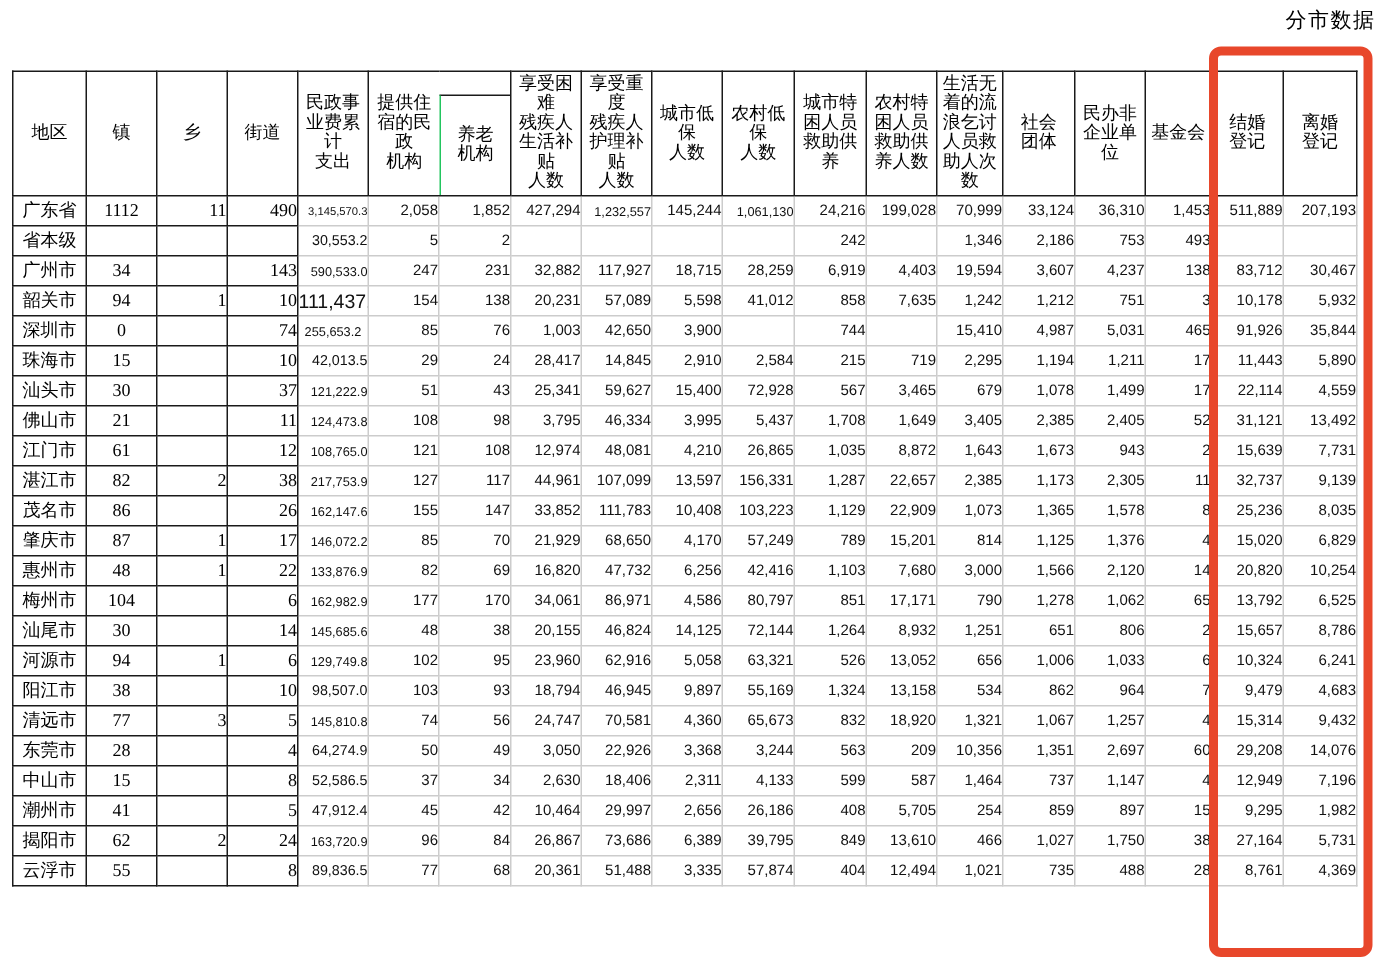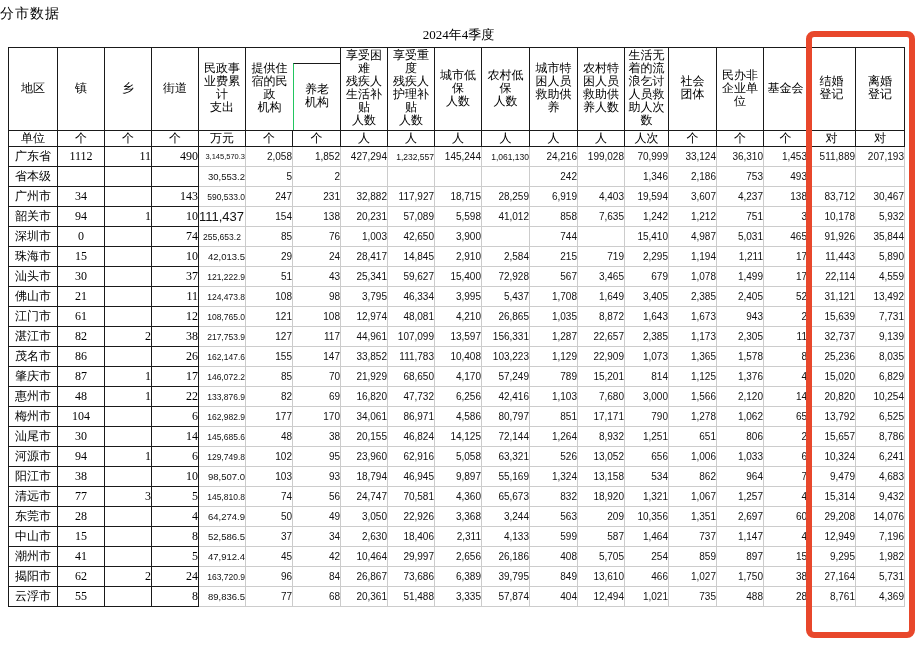--- a/index.html
+++ b/index.html
@@ -1,18 +1,18 @@
 <!DOCTYPE html>
 <html><head>
 <meta charset="utf-8">
 <style>
   html,body{margin:0;padding:0;background:#fff;}
   .page{position:relative;width:917px;height:650px;background:#ffffff;overflow:hidden;
         font-family:"Liberation Serif","DejaVu Serif",serif;color:#000;}
-  .title{position:absolute;top:5px;left:0;width:917px;text-align:left;
+  .title{position:absolute;top:5px;left:0;width:917px;text-align:right;
          font-size:14px;letter-spacing:1px;}
   .subtitle{position:absolute;top:26px;left:0;width:917px;text-align:center;font-size:13px;}
   table.report{position:absolute;left:8px;top:47px;border-collapse:collapse;
                table-layout:fixed;width:896px;}
   table.report th, table.report td{padding:0;overflow:hidden;box-sizing:border-box;}
   thead th{border:1px solid #1a1a1a;font-weight:normal;font-size:12px;line-height:13px;
            white-space:pre-line;text-align:center;vertical-align:middle;}
   tr.hdr th{height:82px;font-family:Liberation Mono, monospace;}
   tr.unit-row th{height:16px;font-size:12px;}
   tbody td{height:20px;font-size:12px;vertical-align:middle;white-space:nowrap;}
@@ -33,21 +33,20 @@
               display:flex;align-items:center;justify-content:center;white-space:pre-line;}
   .highlight-box{position:absolute;left:806px;top:31px;width:109px;height:607px;
                  border:6px solid #e8472b;border-radius:8px;box-sizing:border-box;
                  pointer-events:none;z-index:5;}
 </style>
 </head>
 <body>
 
 <div class="page">
   <div class="title">分市数据</div>
-  <div class="subtitle">2024年4季度</div>
 
   <table class="report">
     <colgroup>
       <col style="width:49px">
         <col style="width:47px">
         <col style="width:47px">
         <col style="width:47px">
       <col style="width:47px">
         <col style="width:47px">
         <col style="width:48px">
@@ -115,41 +114,20 @@
 团体</th>
           <th>民办非
 企业单
 位</th>
           <th>基金会</th>
           <th>结婚
 登记</th>
           <th>离婚
 登记</th>
         </tr>
-        <tr class="unit-row">
-          <th>单位</th>
-          <th>个</th>
-          <th>个</th>
-          <th>个</th>
-          <th>万元</th>
-          <th>个</th>
-          <th>个</th>
-          <th>人</th>
-          <th>人</th>
-          <th>人</th>
-          <th>人</th>
-          <th>人</th>
-          <th>人</th>
-          <th>人次</th>
-          <th>个</th>
-          <th>个</th>
-          <th>个</th>
-          <th>对</th>
-          <th>对</th>
-        </tr>
       </thead>
     <tbody id="tbody">
         <tr>
           <td class="ctr dark">广东省</td>
           <td class="ctr dark">1112</td>
           <td class="r8 dark">11</td>
           <td class="r3 dark">490</td>
           <td class="exp lite" style="font-size: 7.5px;">3,145,570.3</td>
           <td class="num lite">2,058</td>
           <td class="num lite">1,852</td>

